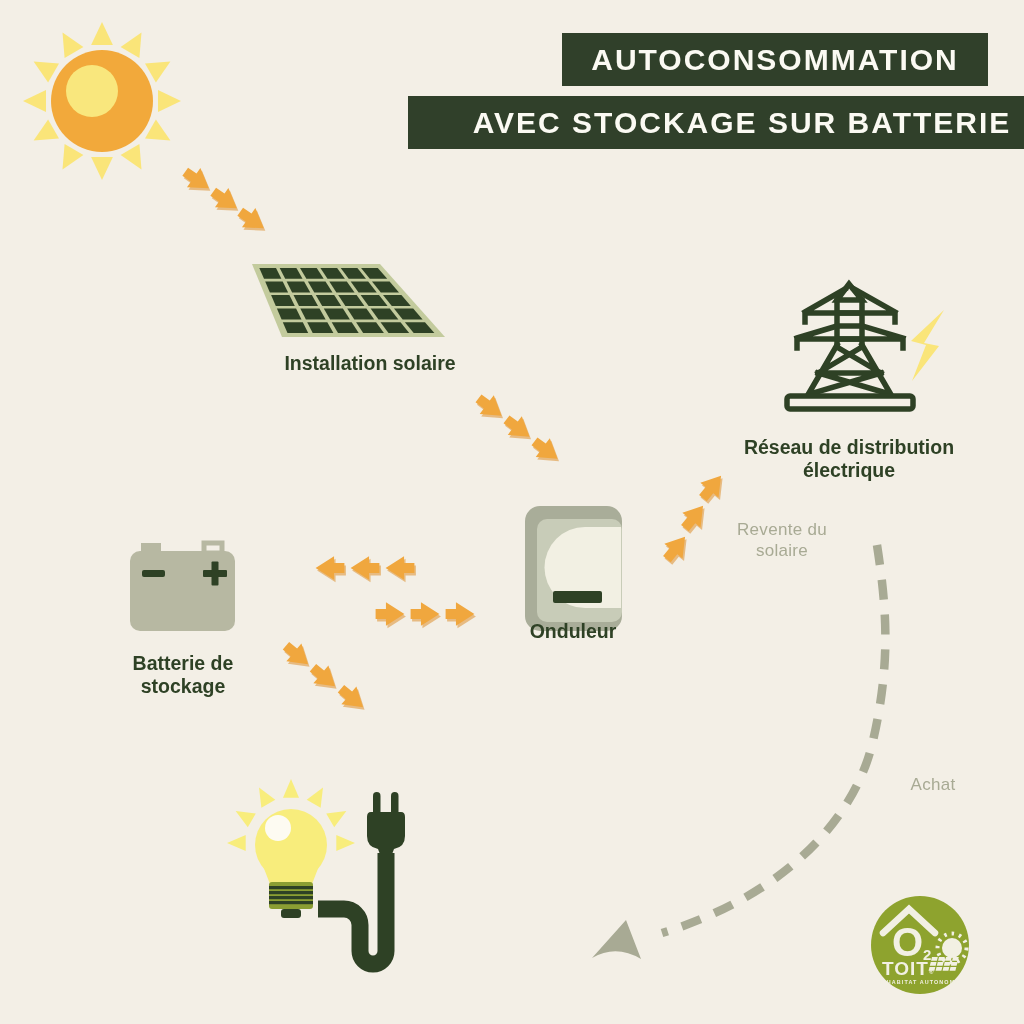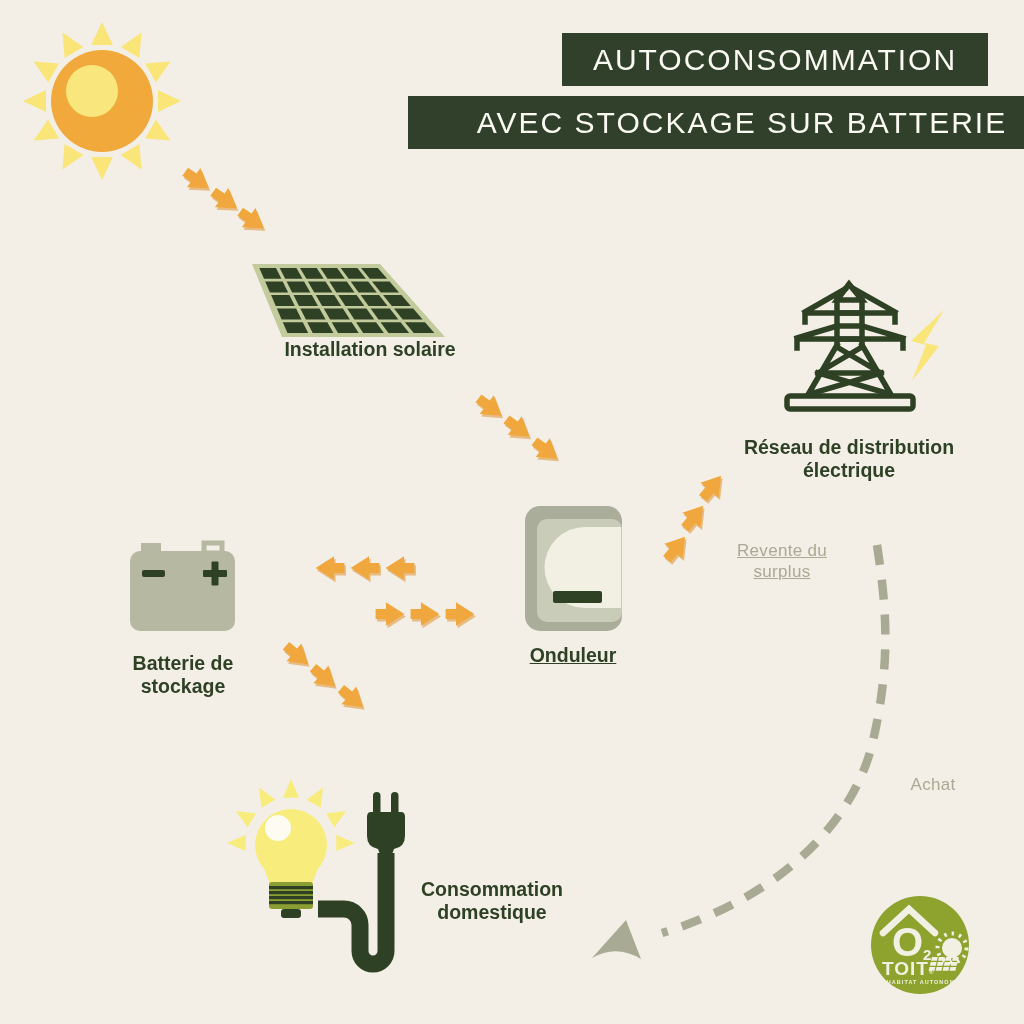--- a/index.html
+++ b/index.html
@@ -16,21 +16,21 @@
   .fill-ink{fill:var(--dark_green)} .stroke-ink{stroke:var(--dark_green)}
   .fill-sun{fill:var(--sun_orange)} .fill-pale{fill:var(--pale_yellow)}
   .fill-ray{fill:var(--ray_yellow)} .fill-bulb{fill:var(--bulb_yellow)}
   .fill-olive{fill:var(--olive)} .fill-grey{fill:var(--grey_green)} .stroke-grey{stroke:var(--grey_green)}
   .fill-equip{fill:var(--equipment)} .stroke-equip{stroke:var(--equipment)}
   .fill-equip-dark{fill:var(--equipment_dark)} .fill-equip-light{fill:var(--equipment_light)}
   .fill-frame{fill:var(--panel_frame)} .fill-cream{fill:var(--cream)} .fill-nw{fill:var(--near_white)}
   .fill-logo{fill:var(--logo_green)}
   .py{fill:none;stroke:var(--dark_green);stroke-width:5.5px;stroke-linecap:square;}
   .title-bar{position:absolute;background:var(--title_bg);color:var(--title_fg);
-    display:flex;align-items:center;justify-content:center;font-weight:normal;
+    display:flex;align-items:center;justify-content:center;font-weight:bold;
     font-size:30px;letter-spacing:2px;white-space:nowrap;}
   .lbl{position:absolute;text-align:center;color:var(--dark_green);font-weight:bold;
     font-size:19.5px;line-height:23px;}
   .flow-lbl{position:absolute;text-align:center;color:var(--grey_green);font-weight:normal;
     font-size:17px;line-height:21px;letter-spacing:.3px;}
   .logo-svg{position:absolute;left:868px;top:893px;}
   .logo-svg text{fill:var(--cream);font-family:"Liberation Sans",sans-serif;font-weight:bold;}
 </style>
 </head>
 <body>
@@ -196,42 +196,38 @@
       </g>
   </svg>
 
   <div class="title-bar" style="left:562px;top:33px;width:426px;height:53px;">
     <span>AUTOCONSOMMATION</span>
   </div>
   <div class="title-bar" style="left:408px;top:96px;width:580px;height:53px;padding-left:44px;">
     <span>AVEC STOCKAGE SUR BATTERIE</span>
   </div>
 
-  <div class="lbl" style="left:270px;top:338px;width:200px;">
+  <div class="lbl" style="left:270px;top:352px;width:200px;">
     <span>Installation solaire</span>
   </div>
   <div class="lbl" style="left:103px;top:652px;width:160px;">
     <div>Batterie de</div>
     <div>stockage</div>
   </div>
   <div class="lbl" style="left:739px;top:436px;width:220px;">
     <div>Réseau de distribution</div>
     <div>électrique</div>
   </div>
-  <div class="lbl" style="left:463px;top:644px;width:220px;text-decoration:underline;">
+  <div class="lbl" style="left:463px;top:620px;width:220px;">
     <div>Onduleur</div>
   </div>
-  <div class="lbl" style="left:397px;top:878px;width:190px;">
-    <div>Consommation</div>
-    <div>domestique</div>
-  </div>
-
-  <div class="flow-lbl" style="left:692px;top:540px;width:180px;text-decoration:underline;">
+
+  <div class="flow-lbl" style="left:692px;top:519px;width:180px;">
     <div>Revente du</div>
-    <div>surplus</div>
+    <div>solaire</div>
   </div>
   <div class="flow-lbl" style="left:878px;top:774px;width:110px;">
     <span>Achat</span>
   </div>
 
   <svg class="logo-svg" width="104" height="104" viewBox="0 0 104 104">
     <circle cx="52" cy="52" r="49" class="fill-logo"></circle>
     <path d="M15,40 L41,16 L67,40" fill="none" class="stroke-cream" stroke="var(--cream)" stroke-width="6.5" stroke-linecap="round"></path>
     <text x="24" y="63" font-size="40">O</text>
     <text x="55" y="67" font-size="15">2</text>

